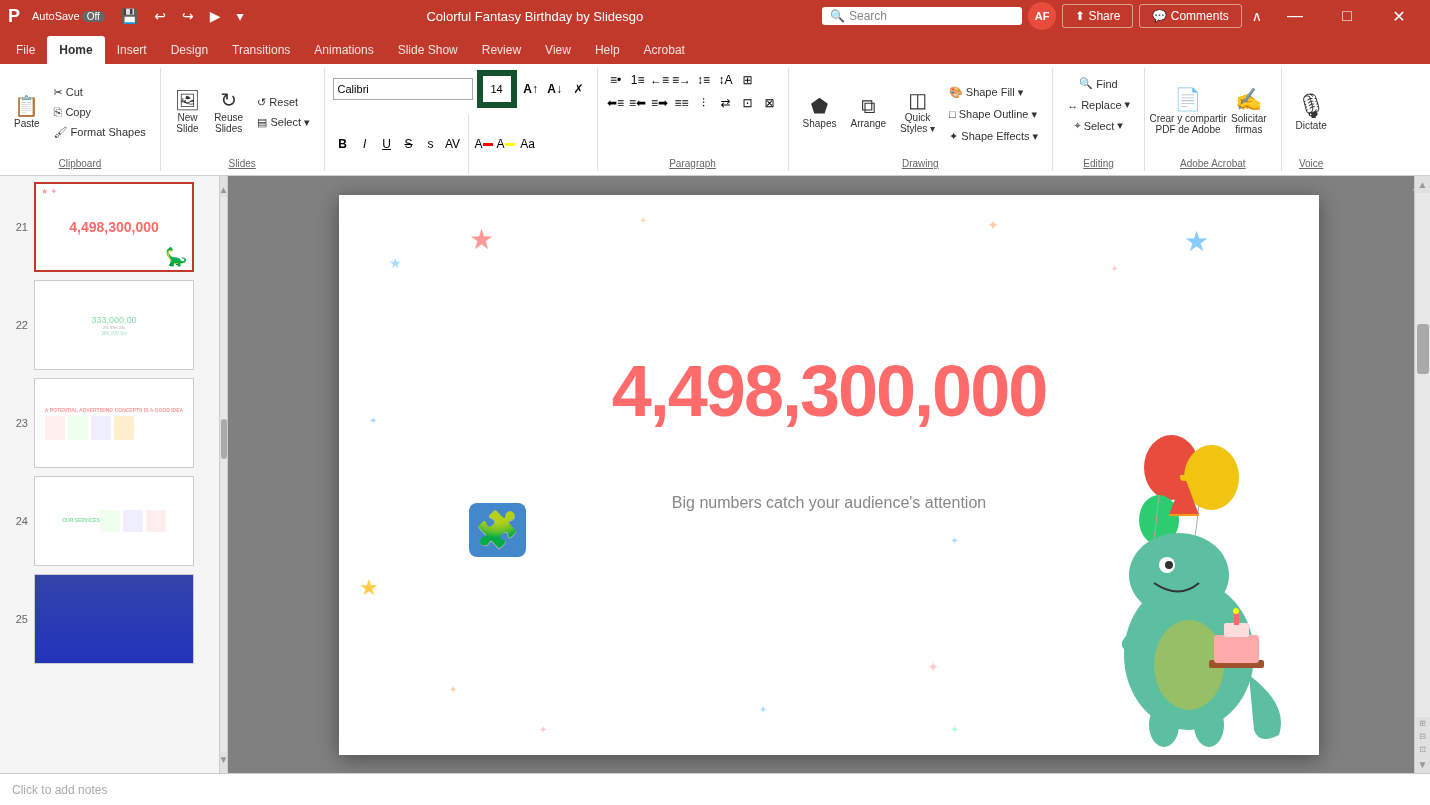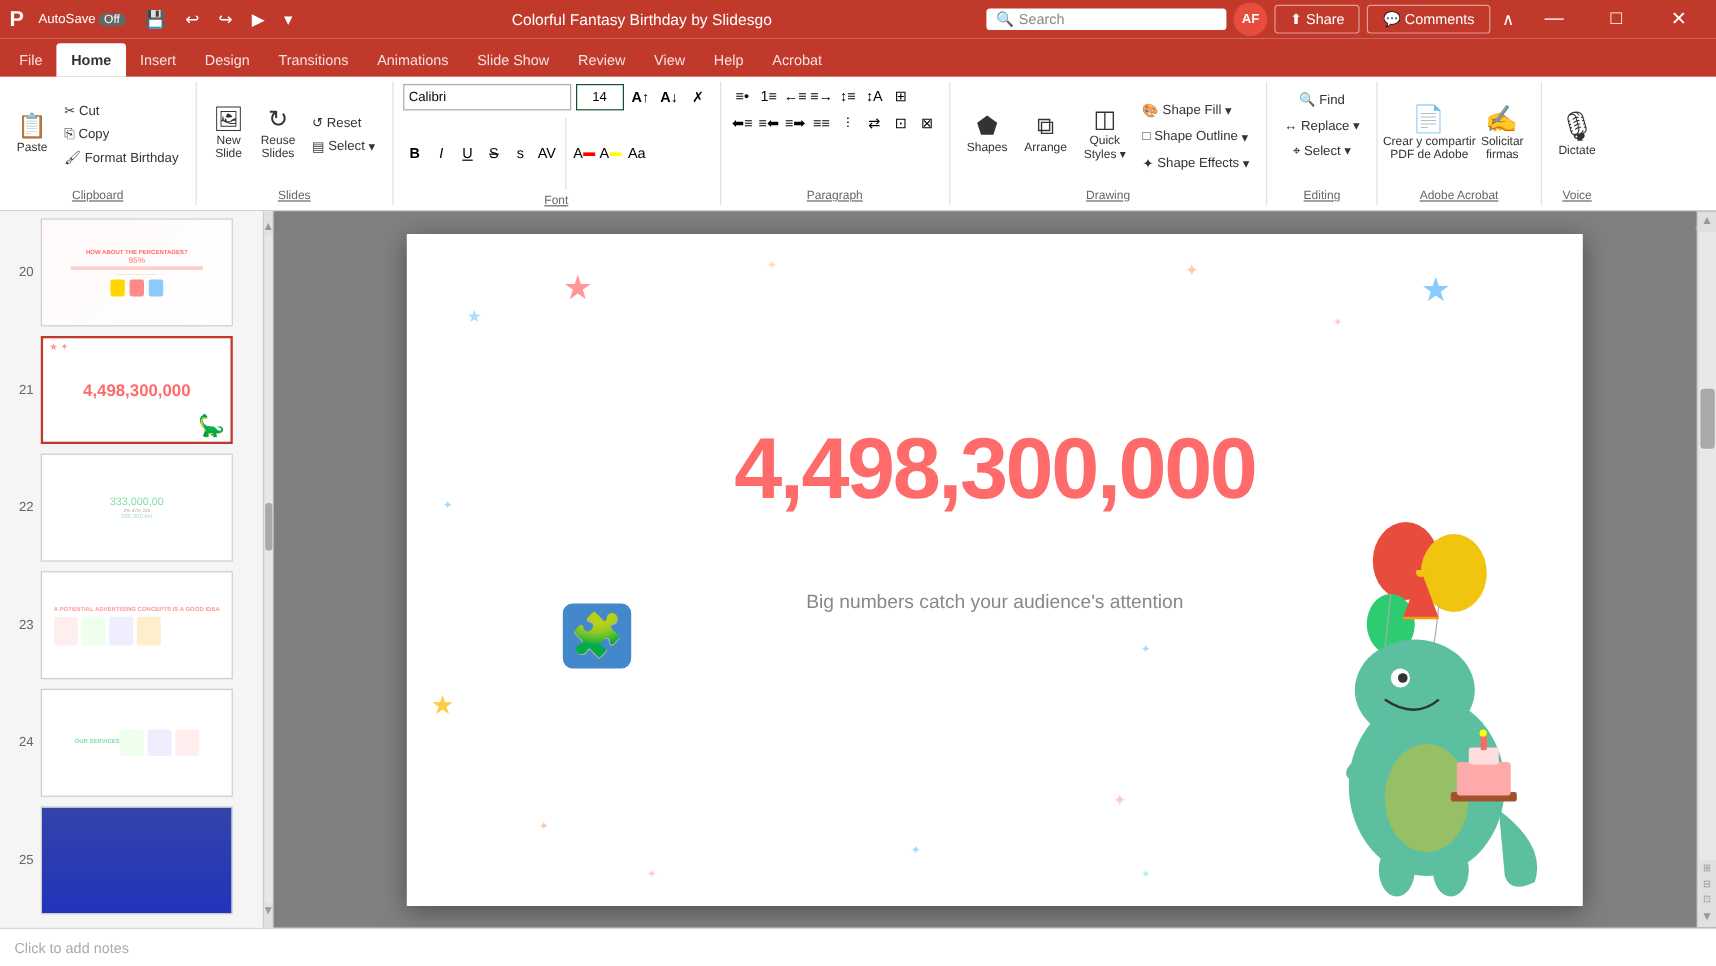--- a/index.html
+++ b/index.html
@@ -116,22 +116,22 @@
     }
     .font-name-box {
       width: 140px;
       height: 22px;
       border: 1px solid #aaa;
       font-size: 11px;
       padding: 0 4px;
     }
     .font-size-box {
       width: 40px;
-      height: 22px;
-      border: 1px solid #14532d;
+      height: 38px;
+      border: 6px solid #14532d;
       font-size: 11px;
       padding: 0 4px;
       text-align: center;
     }
 
     
     #main {
       display: flex;
       height: calc(805px - 32px - 32px - 112px - 32px);
     }
@@ -385,21 +385,21 @@
 
   <div class="ribbon-group">
     <div class="ribbon-group-content">
       <button class="ribbon-btn" style="font-size:10px;">
         <span class="icon">📋</span>
         <span class="label">Paste</span>
       </button>
       <div class="ribbon-col">
         <button class="ribbon-btn-sm">✂ <span>Cut</span></button>
         <button class="ribbon-btn-sm">⎘ <span>Copy</span></button>
-        <button class="ribbon-btn-sm">🖌 <span>Format Birthday</span></button>
+        <button class="ribbon-btn-sm">🖌 <span>Format Shapes</span></button>
       </div>
     </div>
     <span class="ribbon-group-label">Clipboard</span>
   </div>
 
   <div class="ribbon-group">
     <div class="ribbon-group-content">
       <button class="ribbon-btn">
         <span class="icon">🖼</span>
         <span class="label">New<br>Slide</span>
@@ -535,36 +535,20 @@
     </div>
     <span class="ribbon-group-label">Voice</span>
   </div>
 
 </div>
 
 <div id="main">
 
   <div id="slide-panel">
 
-    <div class="slide-item">
-      <span class="slide-number">20</span>
-      <div class="slide-thumb">
-        <div class="s20-bg">
-          <div style="font-size:5px; color:#ff6b6b; font-weight:bold; text-align:center;">HOW ABOUT THE PERCENTAGES?</div>
-          <div style="font-size:7px; color:#ff9999; font-weight:bold;">95%</div>
-          <div style="width:70%; height:3px; background:#ffcccc; margin:1px 0;"></div>
-          <div style="font-size:4px; color:#ccc;">────────────</div>
-          <div style="display:flex; gap:4px; margin-top:2px;">
-            <div style="width:12px; height:14px; background:#ffd700; border-radius:2px;"></div>
-            <div style="width:12px; height:14px; background:#ff8888; border-radius:2px;"></div>
-            <div style="width:12px; height:14px; background:#88ccff; border-radius:2px;"></div>
-          </div>
-        </div>
-      </div>
-    </div>
 
     <div class="slide-item">
       <span class="slide-number">21</span>
       <div class="slide-thumb active">
         <div class="s21-bg">
           <div class="s21-stars">★ ✦</div>
           <div class="s21-number">4,498,300,000</div>
           <div class="s21-dino">🦕</div>
         </div>
       </div>

